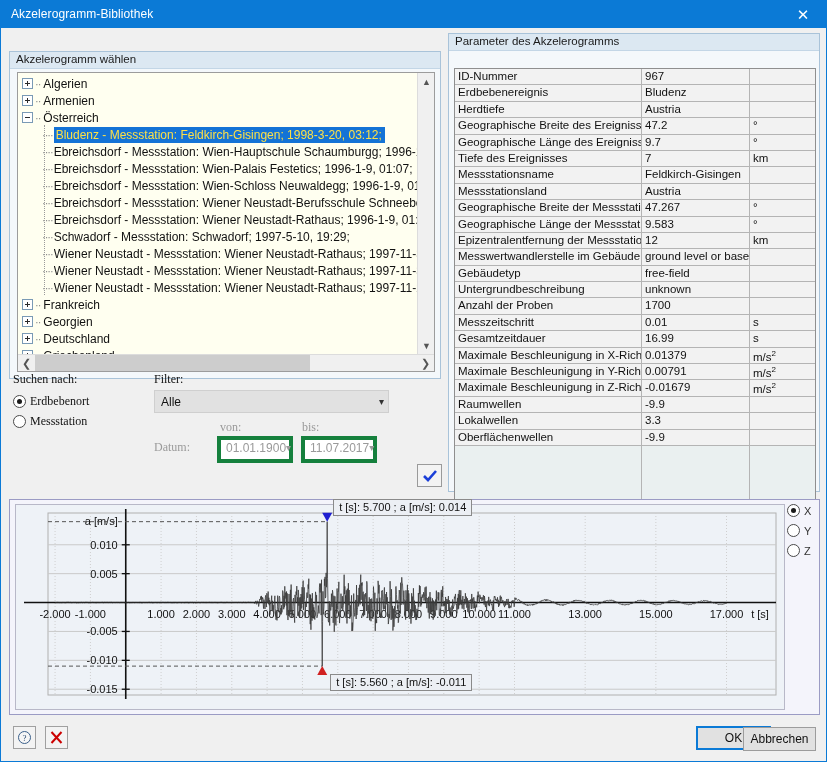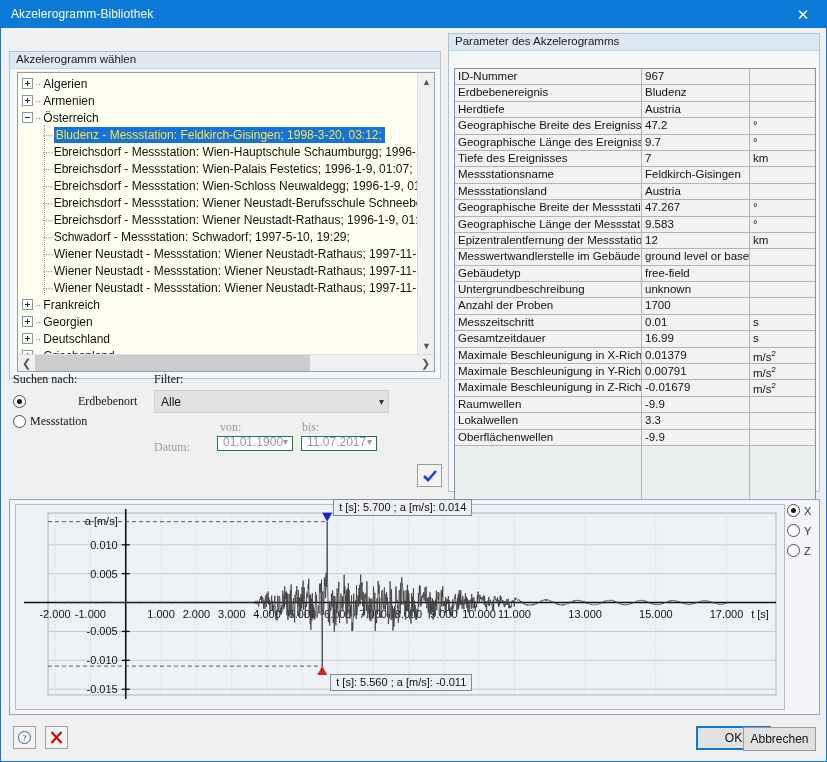--- a/index.html
+++ b/index.html
@@ -177,23 +177,23 @@
     background: #e1e1e1;
     border: 1px solid #cfcfcf;
     display: flex; align-items: center;
     padding: 0 4px 0 6px;
     font-size: 12px;
     color: #111;
   }
   .combo .cval { flex: 1 1 auto; }
   .combo .chev { color: #333; font-size: 10px; }
   .datebox {
-    height: 15px;
+    height: 27px;
     background: #fff;
-    border: 1px solid #15803d;
+    border: 4px solid #15803d;
     display: flex; align-items: center;
     padding: 0 4px 4px 5px;
     font-size: 12px;
     color: #9a9a9a;
   }
   .datebox .dval { flex: 1 1 auto; }
   .datebox .chev { color: #9a9a9a; font-size: 10px; }
   .apply-btn {
     width: 25px; height: 23px;
     border: 1px solid #9a9a9a;
@@ -399,21 +399,21 @@
           <div class="thumb"></div>
         </div>
         <div class="arrow">❯</div>
       </div>
     </div>
   </div>
 
   <div class="groupbox" id="search-group">
     <div style="position:absolute;left:4px;top:4px;" class="lbl-plain">Suchen nach:</div>
 
-    <div class="radio-row" style="position:absolute;left:4px;top:22px;gap:48px;">
+    <div class="radio-row" style="position:absolute;left:4px;top:22px;">
       <span class="radio on"></span>
       <span class="lbl-plain">Erdbebenort</span>
     </div>
     <div class="radio-row" style="position:absolute;left:4px;top:42px;">
       <span class="radio"></span>
       <span class="lbl-plain">Messstation</span>
     </div>
 
     <div style="position:absolute;left:145px;top:4px;" class="lbl-plain">Filter:</div>
     <div class="combo" style="position:absolute;left:145px;top:22px;width:235px;">

